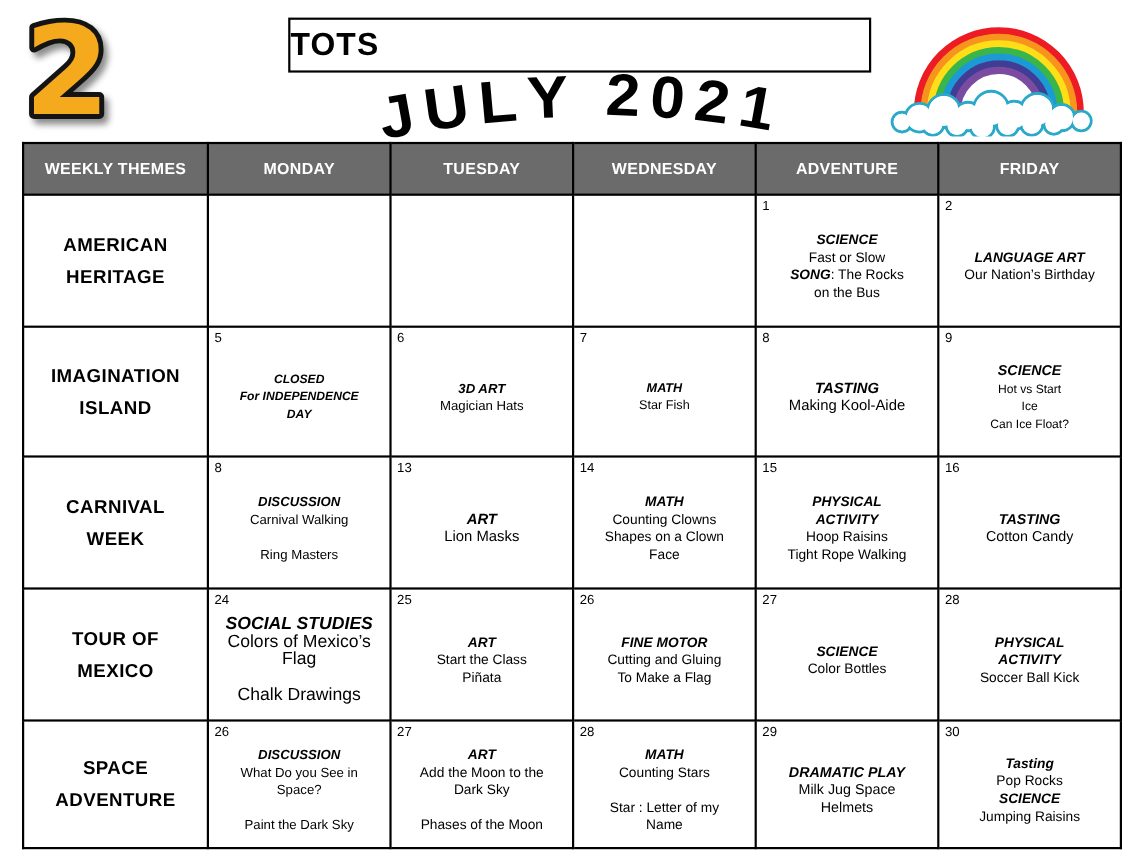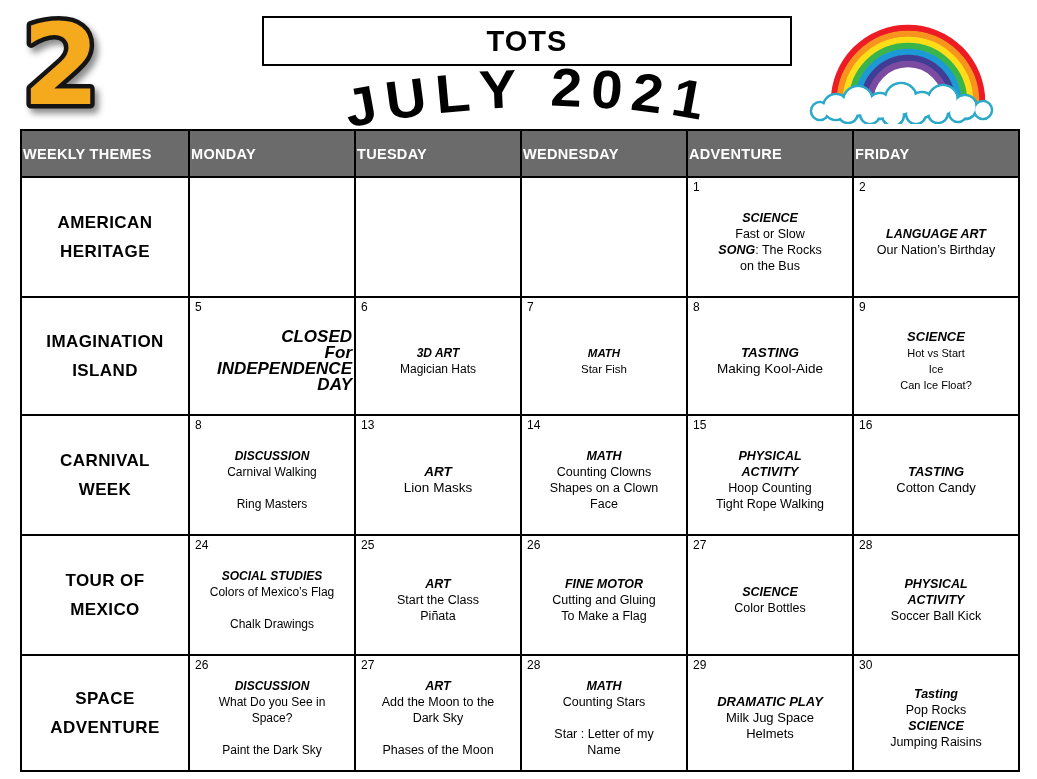--- a/index.html
+++ b/index.html
@@ -5,40 +5,40 @@
   html,body{margin:0;padding:0;background:#ffffff;}
   .page{position:relative;width:1037px;height:779px;background:#ffffff;overflow:hidden;
         font-family:"Liberation Sans", sans-serif;color:#000;}
 
   
   .badge{position:absolute;left:10px;top:-4px;width:130px;height:130px;}
   .badge svg{filter:drop-shadow(4px 5px 3px rgba(0,0,0,0.45));}
 
   
   .tots-box{position:absolute;left:262px;top:16px;width:526px;height:46px;
-            border:2px solid #000;display:flex;align-items:center;justify-content:center;}
+            border:2px solid #000;display:flex;align-items:center;}
   .tots-box span{font-size:29px;font-weight:bold;letter-spacing:1px;}
 
   
   .month-title{position:absolute;left:292px;top:62px;width:474px;text-align:center;
                font-size:54px;font-weight:bold;letter-spacing:9px;white-space:nowrap;
                transform:scaleX(1.04);transform-origin:center;}
   .month-title span{display:inline-block;}
 
   
   .rainbow{position:absolute;left:798px;top:12px;width:212px;height:112px;}
 
   
   table.cal{position:absolute;left:20px;top:129px;width:998px;border-collapse:collapse;
             table-layout:fixed;}
   table.cal col.themecol{width:168px;}
   table.cal col.daycol{width:166px;}
   table.cal th{background:var(--header-bg,#6B6B6B);color:var(--header-fg,#fff);
                height:43px;font-size:14.5px;font-weight:bold;letter-spacing:.3px;
-               border:2px solid #000;text-align:left;margin-top:18px;}
+               border:2px solid #000;text-align:center;margin-top:18px;}
   table.cal td{border:2px solid #000;vertical-align:middle;text-align:center;
                position:relative;padding:0 2px;}
   table.cal tbody tr:nth-child(1){height:120px;}
   table.cal tbody tr:nth-child(2){height:118px;}
   table.cal tbody tr:nth-child(3){height:120px;}
   table.cal tbody tr:nth-child(4){height:120px;}
   table.cal tbody tr:nth-child(5){height:116px;}
 
   td.theme{font-size:17px;font-weight:bold;letter-spacing:.4px;}
   td.theme .theme-line{margin:9px 0;}
@@ -167,21 +167,21 @@
             </div>
           </td>
         </tr>
         <tr>
           <td class="theme">
             <div class="theme-line">IMAGINATION</div>
             <div class="theme-line">ISLAND</div>
           </td>
           <td class="day">
             <div class="daynum">5</div>
-            <div class="content" style="font-size: 17px; text-align: right;">
+            <div class="content" style="font-size: 11px;">
               <div class="line"><span class="b">CLOSED</span></div>
               <div class="line"><span class="b">For INDEPENDENCE</span></div>
               <div class="line"><span class="b">DAY</span></div>
             </div>
           </td>
           <td class="day">
             <div class="daynum">6</div>
             <div class="content" style="font-size: 12px;">
               <div class="line"><span class="b">3D ART</span></div>
               <div class="line"><span>Magician Hats</span></div>
@@ -239,40 +239,40 @@
               <div class="line"><span>Counting Clowns</span></div>
               <div class="line"><span>Shapes on a Clown</span></div>
               <div class="line"><span>Face</span></div>
             </div>
           </td>
           <td class="day">
             <div class="daynum">15</div>
             <div class="content">
               <div class="line"><span class="b">PHYSICAL</span></div>
               <div class="line"><span class="b">ACTIVITY</span></div>
-              <div class="line"><span>Hoop Counting</span></div>
+              <div class="line"><span>Hoop Raisins</span></div>
               <div class="line"><span>Tight Rope Walking</span></div>
             </div>
           </td>
           <td class="day">
             <div class="daynum">16</div>
             <div class="content" style="font-size: 13px;">
               <div class="line"><span class="b">TASTING</span></div>
               <div class="line"><span>Cotton Candy</span></div>
             </div>
           </td>
         </tr>
         <tr>
           <td class="theme">
             <div class="theme-line">TOUR OF</div>
             <div class="theme-line">MEXICO</div>
           </td>
           <td class="day">
             <div class="daynum">24</div>
-            <div class="content" style="font-size: 12px;">
+            <div class="content" style="font-size: 16px;">
               <div class="line"><span class="b">SOCIAL STUDIES</span></div>
               <div class="line"><span>Colors of Mexico’s Flag</span></div>
               <div class="line">&nbsp;</div>
               <div class="line"><span>Chalk Drawings</span></div>
             </div>
           </td>
           <td class="day">
             <div class="daynum">25</div>
             <div class="content">
               <div class="line"><span class="b">ART</span></div>

